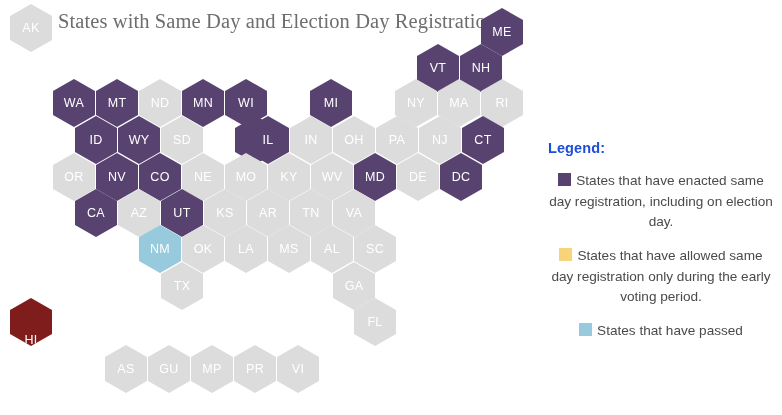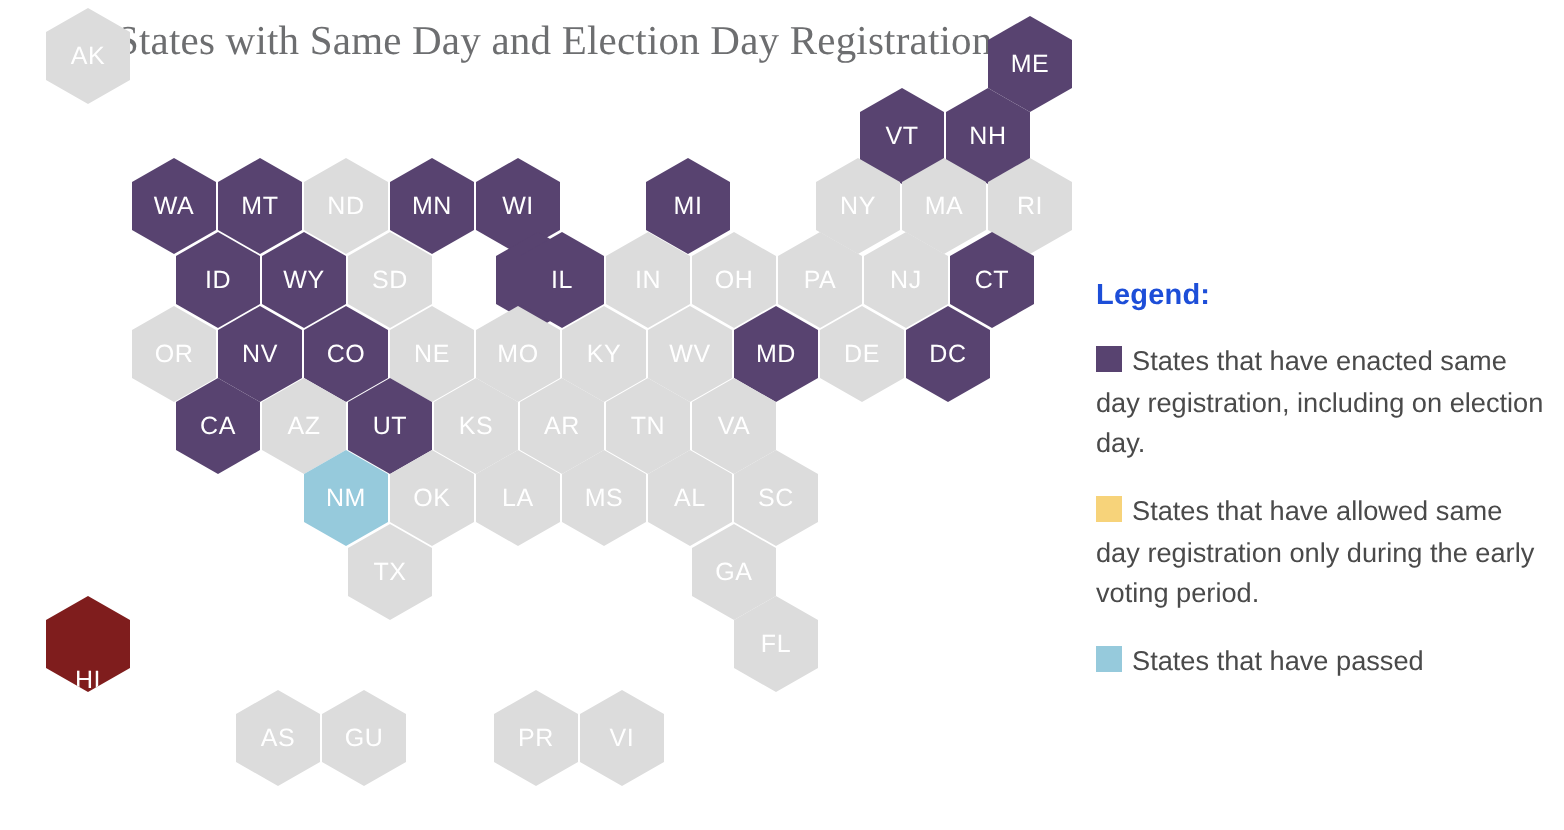--- a/index.html
+++ b/index.html
@@ -30,21 +30,21 @@
     font-size: 20.5px;
     font-weight: 400;
     color: #6d6e70;
     letter-spacing: 0.1px;
     white-space: nowrap;
   }
 
   
   #hex-map {
     position: absolute;
-    left: 16px;
+    left: 3px;
     top: 0;
     width: 530px;
     height: 415px;
   }
   .hex {
     position: absolute;
     width: 42px;
     height: 48px;
     margin-left: -21px;
     margin-top: -24px;
@@ -80,20 +80,21 @@
     color: #1d4ed8;
     margin-bottom: 15px;
     letter-spacing: 0.1px;
   }
   .legend-item {
     position: relative;
     margin-bottom: 13px;
     font-size: 13.6px;
     line-height: 1.52;
     color: #4a4a4a;
+    text-align: center;
   }
   .legend-swatch {
     display: inline-block;
     width: 13px;
     height: 13px;
     vertical-align: -1px;
     margin-right: 5px;
   }
   .legend-text {
     display: inline;
@@ -256,20 +257,23 @@
       </div>
       <div class="hex" style="left: 28px; top: 322px; background: #7f1d1d; align-items: flex-end;">
         <span class="hex-label">HI</span>
       </div>
       <div class="hex" style="left: 123px; top: 369px; background: rgb(220, 220, 220);">
         <span class="hex-label">AS</span>
       </div>
       <div class="hex" style="left: 166px; top: 369px; background: rgb(220, 220, 220);">
         <span class="hex-label">GU</span>
       </div>
+      <div class="hex" style="left: 209px; top: 369px; background: rgb(220, 220, 220);">
+        <span class="hex-label">MP</span>
+      </div>
       <div class="hex" style="left: 252px; top: 369px; background: rgb(220, 220, 220);">
         <span class="hex-label">PR</span>
       </div>
       <div class="hex" style="left: 295px; top: 369px; background: rgb(220, 220, 220);">
         <span class="hex-label">VI</span>
       </div>
     </div>
 
   <div id="legend">
     <div id="legend-title">Legend:</div>

